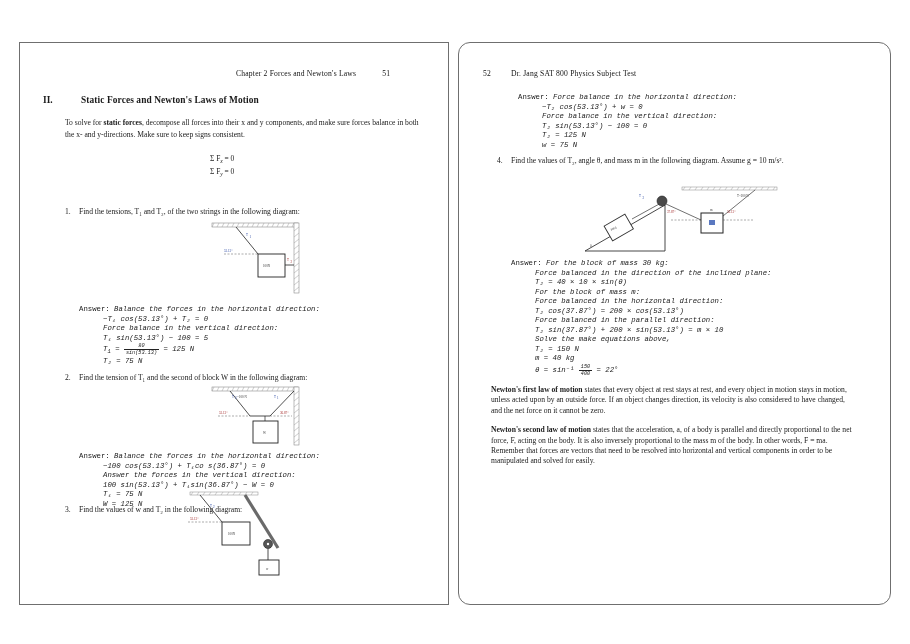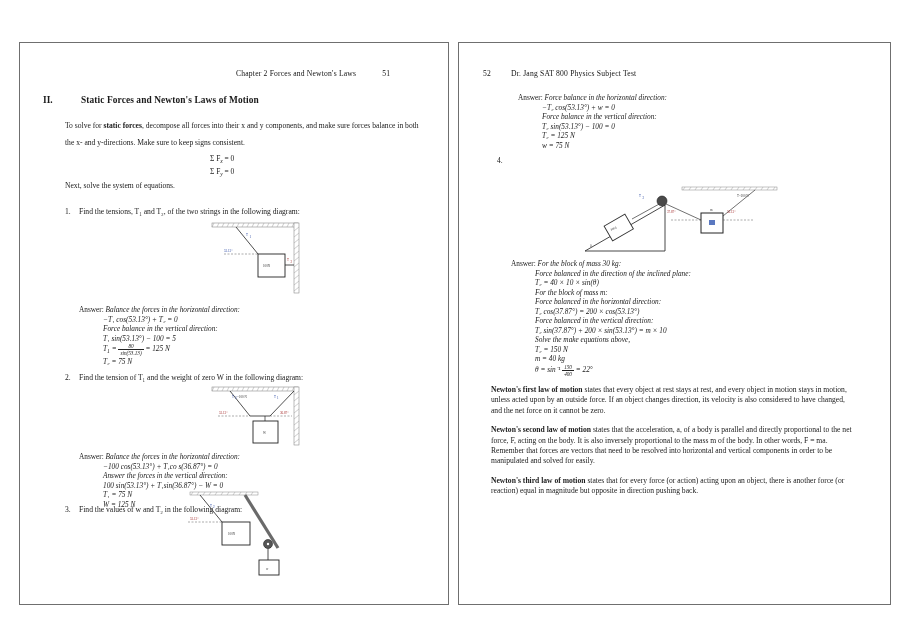--- a/index.html
+++ b/index.html
@@ -12,21 +12,21 @@
   }
   .spread{position:relative;width:910px;height:644px;}
 
   .page{
     position:absolute;
     background:#ffffff;
     border:1px solid #6f6f6f;
     box-shadow:0 0 0 0 transparent;
   }
   .page.left{left:19px;top:42px;width:428px;height:561px;}
-  .page.right{left:458px;top:42px;width:431px;height:561px;}
+  .page.right{left:458px;top:42px;width:431px;height:561px;border-radius:12px;}
 
   .page-inner{position:absolute;inset:0;}
 
   
   .runhead{
     position:absolute;font-size:7.6px;letter-spacing:.2px;
     color:#111;white-space:nowrap;
   }
   .runhead-left{left:216px;top:26px;}
   .runhead-left .pageno{margin-left:26px;}
@@ -35,40 +35,40 @@
 
   
   .sec-head{
     position:absolute;left:23px;top:52px;width:390px;
     font-size:9.4px;font-weight:bold;
   }
   .sec-head .numeral{display:inline-block;width:26px;}
   .sec-head .ttl{letter-spacing:.1px;padding-left:12px;}
 
   .para{
-    position:absolute;font-size:7.6px;line-height:17px;
+    position:absolute;font-size:7.6px;line-height:12px;
     text-align:left;
   }
   .para b{font-weight:bold;}
   .i{font-style:italic;}
 
   .eqblock{
     position:absolute;font-size:7.4px;line-height:9.6px;
     font-style:italic;
   }
   .eqblock .up{font-style:normal;}
 
   .sum{font-style:normal;}
   .sub{font-size:5.6px;vertical-align:-2px;font-style:italic;}
 
   .numitem{position:absolute;font-size:7.6px;line-height:10.3px;}
   .numitem .n{position:absolute;left:-14px;top:0;}
 
   .answer{
-    position:absolute;font-size:7.3px;line-height:9.5px;
+    position:absolute;font-size:7.3px;line-height:9.5px;font-family:Liberation Mono, monospace;
   }
   .answer .lbl{font-style:normal;}
   .answer .body{font-style:italic;}
   .ansrow{white-space:nowrap;}
   .ansrow.indent{padding-left:24px;}
 
   .frac{display:inline-block;vertical-align:middle;text-align:center;font-size:5.2px;line-height:6px;}
   .frac .num{display:block;border-bottom:1px solid #222;padding:0 2px;}
   .frac .den{display:block;padding:0 2px;}
 
@@ -99,21 +99,20 @@
 
       <div class="para" style="left:45px;top:74px;width:355px;">
         <span>To solve for </span><b>static forces</b><span>, decompose all forces into their x and y components, and make sure forces balance in both the x- and y-directions. Make sure to keep signs consistent.</span>
       </div>
 
       <div class="eqblock" style="left:190px;top:111px;">
         <div><span class="sum">Σ F</span><span class="sub">x</span><span class="up"> = 0</span></div>
         <div><span class="sum">Σ F</span><span class="sub">y</span><span class="up"> = 0</span></div>
       </div>
 
-      <div class="para" style="left:45px;top:134px;width:355px;">Next, solve the system of equations.</div>
 
       <div class="numitem" style="left:59px;top:164px;width:345px;">
         <span class="n">1.</span><span>Find the tensions, T₁ and T₂, of the two strings in the following diagram:</span>
       </div>
 
       <div class="fig" style="left:182px;top:178px;">
         <svg width="118" height="78" viewBox="0 0 118 78">
 
           <rect x="10" y="2" width="86" height="4" fill="#ffffff" stroke="#777" stroke-width="0.5"></rect>
           <g stroke="#9a9a9a" stroke-width="0.5">
@@ -172,21 +171,21 @@
         <div class="ansrow indent body i">−T₁ cos(53.13°) + T₂ = 0</div>
         <div class="ansrow indent body i">Force balance in the vertical direction:</div>
         <div class="ansrow indent body i">T₁ sin(53.13°) − 100 = 5</div>
         <div class="ansrow indent i">
           T<span class="sub">1</span> = <span class="frac"><span class="num">80</span><span class="den">sin(53.13)</span></span> <span>= 125 N</span>
         </div>
         <div class="ansrow indent body i">T₂ = 75 N</div>
       </div>
 
       <div class="numitem" style="left:59px;top:330px;width:345px;">
-        <span class="n">2.</span><span>Find the tension of T₁ and the weight of zero W in the following diagram:</span>
+        <span class="n">2.</span><span>Find the tension of T₁ and the second of block W in the following diagram:</span>
       </div>
 
       <div class="fig" style="left:182px;top:342px;">
         <svg width="118" height="68" viewBox="0 0 118 68">
           <rect x="10" y="2" width="86" height="4" fill="#ffffff" stroke="#777" stroke-width="0.5"></rect>
           <g stroke="#9a9a9a" stroke-width="0.5">
             <line x1="12" y1="2" x2="10" y2="6"></line>
               <line x1="17" y1="2" x2="15" y2="6"></line>
             <line x1="22" y1="2" x2="20" y2="6"></line>
               <line x1="27" y1="2" x2="25" y2="6"></line>
@@ -303,21 +302,21 @@
       <div class="answer" style="left:59px;top:50px;">
         <div class="ansrow"><span class="lbl">Answer:</span> <span class="body">Force balance in the horizontal direction:</span></div>
         <div class="ansrow indent body i">−T₂ cos(53.13°) + w = 0</div>
         <div class="ansrow indent body i">Force balance in the vertical direction:</div>
         <div class="ansrow indent body i">T₂ sin(53.13°) − 100 = 0</div>
         <div class="ansrow indent body i">T₂ = 125 N</div>
         <div class="ansrow indent body i">w = 75 N</div>
       </div>
 
       <div class="numitem" style="left:52px;top:113px;width:350px;">
-        <span class="n">4.</span>
+        <span class="n">4.</span><span>Find the values of T₂, angle θ, and mass m in the following diagram. Assume g = 10 m/s².</span>
       </div>
 
       <div class="fig" style="left:118px;top:140px;">
         <svg width="210" height="80" viewBox="0 0 210 80">
 
           <rect x="105" y="4" width="95" height="3" fill="#ffffff" stroke="#888" stroke-width="0.5"></rect>
           <g stroke="#9a9a9a" stroke-width="0.5">
             <line x1="108" y1="4" x2="106" y2="7"></line>
               <line x1="114" y1="4" x2="112" y2="7"></line>
             <line x1="120" y1="4" x2="118" y2="7"></line>
@@ -367,32 +366,31 @@
         </svg>
       </div>
 
       <div class="answer" style="left:52px;top:216px;">
         <div class="ansrow"><span class="lbl">Answer:</span> <span class="body">For the block of mass 30 kg:</span></div>
         <div class="ansrow indent body i">Force balanced in the direction of the inclined plane:</div>
         <div class="ansrow indent body i">T₂ = 40 × 10 × sin(θ)</div>
         <div class="ansrow indent body i">For the block of mass m:</div>
         <div class="ansrow indent body i">Force balanced in the horizontal direction:</div>
         <div class="ansrow indent body i">T₂ cos(37.87°) = 200 × cos(53.13°)</div>
-        <div class="ansrow indent body i">Force balanced in the vertical direction:</div>
+        <div class="ansrow indent body i">Force balanced in the parallel direction:</div>
         <div class="ansrow indent body i">T₂ sin(37.87°) + 200 × sin(53.13°) = m × 10</div>
         <div class="ansrow indent body i">Solve the make equations above,</div>
         <div class="ansrow indent body i">T₂ = 150 N</div>
         <div class="ansrow indent body i">m = 40 kg</div>
         <div class="ansrow indent i">
           <span>θ = sin⁻¹ </span><span class="frac"><span class="num">150</span><span class="den">400</span></span> <span>= 22°</span>
         </div>
       </div>
 
       <div class="laws" style="left:32px;top:342px;width:365px;">
         <p><b>Newton's first law of motion</b><span> states that every object at rest stays at rest, and every object in motion stays in motion, unless acted upon by an outside force. If an object changes direction, its velocity is also considered to have changed, and the net force on it cannot be zero.</span></p>
         <p><b>Newton's second law of motion</b><span> states that the acceleration, a, of a body is parallel and directly proportional to the net force, F, acting on the body. It is also inversely proportional to the mass m of the body. In other words, F = ma. Remember that forces are vectors that need to be resolved into horizontal and vertical components in order to be manipulated and solved for easily.</span></p>
-        <p><b>Newton's third law of motion</b><span> states that for every force (or action) acting upon an object, there is another force (or reaction) equal in magnitude but opposite in direction pushing back.</span></p>
       </div>
 
     </div>
   </div>
 
 </div>
 
 </body></html>

